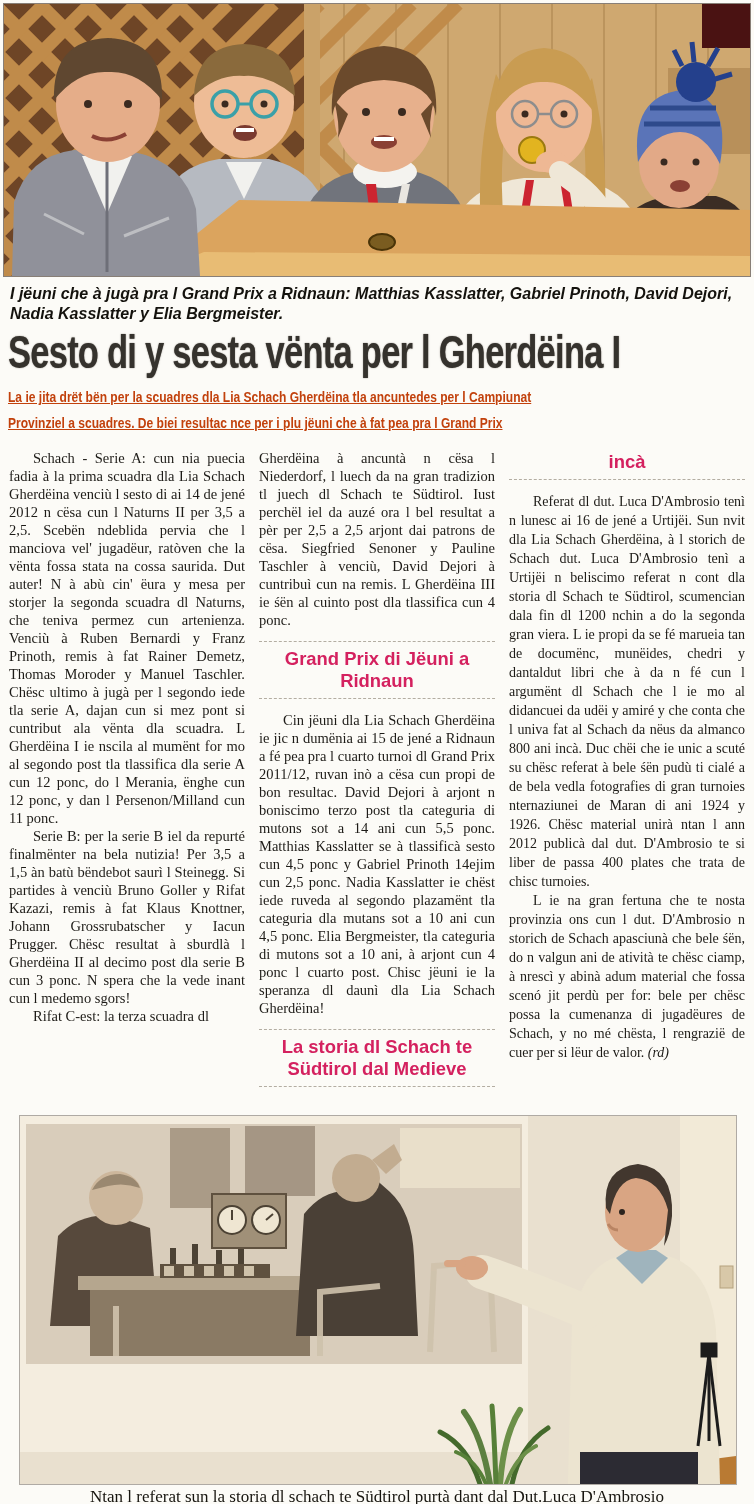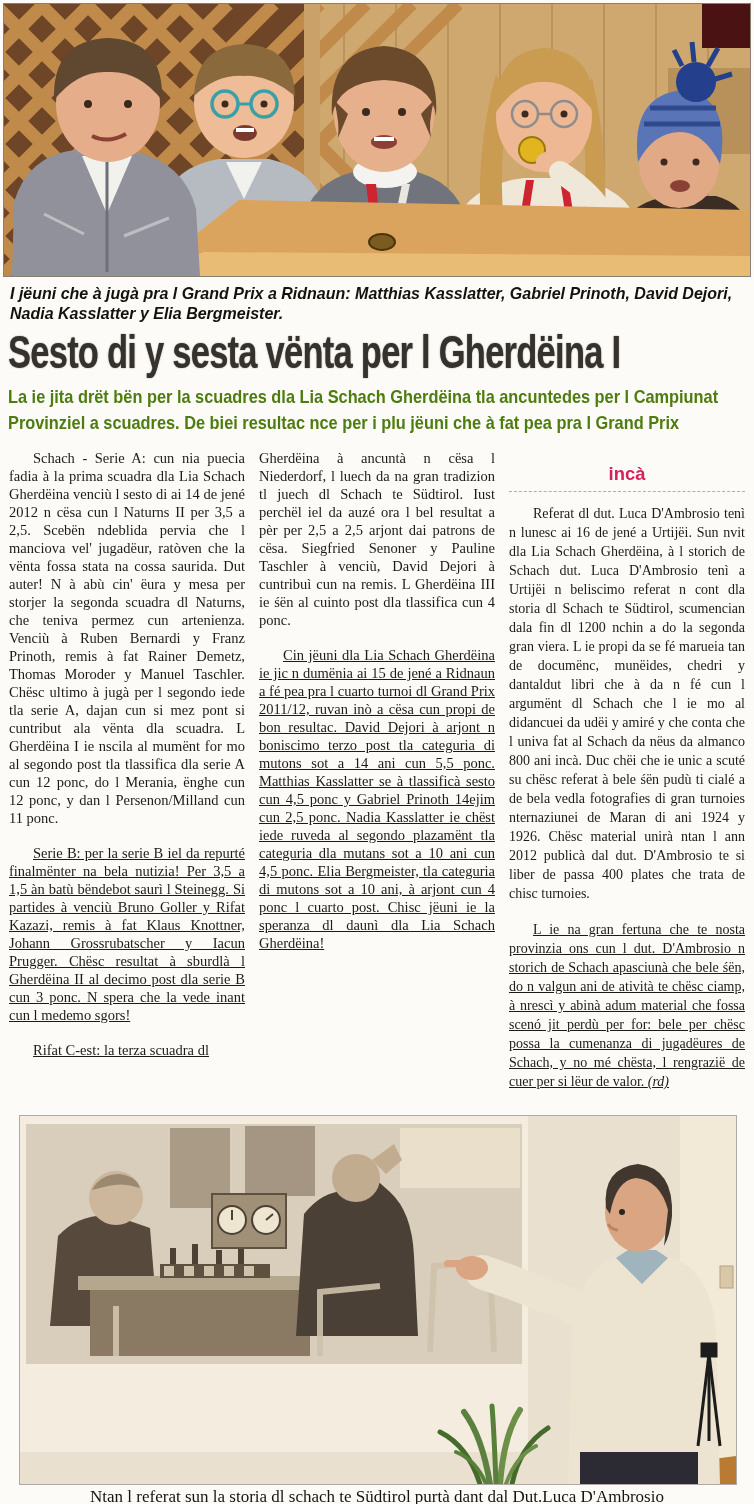--- a/index.html
+++ b/index.html
@@ -28,41 +28,41 @@
   .headline{
     margin:6px 0 0 8px;
     font-family:"Liberation Sans",sans-serif;font-weight:bold;
     font-size:46px;line-height:46px;letter-spacing:-1px;
     color:#35322d;text-shadow:0 0 1.5px rgba(80,74,66,.8);
     white-space:nowrap;transform:scaleX(.75);transform-origin:left center;
   }
   .subhead{
     margin:9px 0 0 8px;
     font-family:"Liberation Sans",sans-serif;font-weight:bold;
-    font-size:19px;line-height:26px;color:#4d7c0f;
+    font-size:14px;line-height:26px;color:#c2410c;text-decoration:underline;
   }
   .subhead div{white-space:nowrap;transform:scaleX(.86);transform-origin:left center;}
   .cols{
     display:flex;gap:14px;margin:13px 9px 0 9px;height:658px;overflow:hidden;
   }
   .col{width:236px;overflow:hidden;}
   .col p{
     margin:0;text-align:justify;text-indent:24px;
     font-size:14.5px;line-height:18px;
   }
   .col p.noindent{text-indent:0;font-family:Liberation Serif, serif;}
-  .col p + p{margin-top:17px;text-decoration:underline;}
+  .col p + p{}
   .col3 p{font-size:14px;line-height:19px;}
   .lead{font-weight:normal;}
   .sig{font-style:italic;}
   .rblock{
     border-top:1px dashed #b3ada2;border-bottom:1px dashed #b3ada2;
     margin:12px 0;padding:6px 0;
   }
-  .rblock.flush-top{border-top:none;margin-top:12px;padding-top:2px;}
+  .rblock.flush-top{border-top:none;margin-top:0;padding-top:2px;}
   .rhead{
     font-family:"Liberation Sans",sans-serif;font-weight:bold;
     font-size:19px;line-height:22px;color:var(--accent);
     text-align:center;transform:scaleX(.97);transform-origin:center;
   }
   .rblock + p{margin-top:0;}
   .photo2-frame{
     margin:9px 18px 0 20px;height:368px;overflow:hidden;
     box-shadow:0 0 0 1px rgba(60,50,40,.4);
     background:#e9e0cf;
@@ -213,21 +213,27 @@
 <div class="cols">
 
   <div class="col col1">
     <p><span class="lead">Schach</span><span> - Serie A: cun nia puecia fadia à la prima scuadra dla Lia Schach Gherdëina venciù l sesto di ai 14 de jené 2012 n cësa cun l Naturns II per 3,5 a 2,5. Scebën ndeblida pervia che l manciova vel' jugadëur, ratòven che la vënta fossa stata na cossa saurida. Dut auter! N à abù cin' ëura y mesa per storjer la segonda scuadra dl Naturns, che teniva permez cun artenienza. Venciù à Ruben Bernardi y Franz Prinoth, remis à fat Rainer Demetz, Thomas Moroder y Manuel Taschler. Chësc ultimo à jugà per l segondo iede tla serie A, dajan cun si mez pont si cuntribut ala vënta dla scuadra. L Gherdëina I ie nscila al mumënt for mo al segondo post tla tlassifica dla serie A cun 12 ponc, do l Merania, ënghe cun 12 ponc, y dan l Persenon/Milland cun 11 ponc.</span></p>
     <p>Serie B: per la serie B iel da repurté finalmënter na bela nutizia! Per 3,5 a 1,5 àn batù bëndebot saurì l Steinegg. Si partides à venciù Bruno Goller y Rifat Kazazi, remis à fat Klaus Knottner, Johann Grossrubatscher y Iacun Prugger. Chësc resultat à sburdlà l Gherdëina II al decimo post dla serie B cun 3 ponc. N spera che la vede inant cun l medemo sgors!</p>
     <p>Rifat C-est: la terza scuadra dl</p>
   </div>
 
   <div class="col col2">
     <p class="noindent">Gherdëina à ancuntà n cësa l Niederdorf, l luech da na gran tradizion tl juech dl Schach te Südtirol. Iust perchël iel da auzé ora l bel resultat a pèr per 2,5 a 2,5 arjont dai patrons de cësa. Siegfried Senoner y Pauline Taschler à venciù, David Dejori à cuntribuì cun na remis. L Gherdëina III ie śën al cuinto post dla tlassifica cun 4 ponc.</p>
+    <div class="rblock">
+      <div class="rhead">Grand Prix di Jëuni a Ridnaun</div>
+    </div>
     <p>Cin jëuni dla Lia Schach Gherdëina ie jic n dumënia ai 15 de jené a Ridnaun a fé pea pra l cuarto turnoi dl Grand Prix 2011/12, ruvan inò a cësa cun propi de bon resultac. David Dejori à arjont n boniscimo terzo post tla categuria di mutons sot a 14 ani cun 5,5 ponc. Matthias Kasslatter se à tlassificà sesto cun 4,5 ponc y Gabriel Prinoth 14ejim cun 2,5 ponc. Nadia Kasslatter ie chëst iede ruveda al segondo plazamënt tla categuria dla mutans sot a 10 ani cun 4,5 ponc. Elia Bergmeister, tla categuria di mutons sot a 10 ani, à arjont cun 4 ponc l cuarto post. Chisc jëuni ie la speranza dl daunì dla Lia Schach Gherdëina!</p>
+    <div class="rblock" style="margin-bottom:0">
+      <div class="rhead">La storia dl Schach te Südtirol dal Medieve</div>
+    </div>
   </div>
 
   <div class="col col3">
     <div class="rblock flush-top">
       <div class="rhead">incà</div>
     </div>
     <p>Referat dl dut. Luca D'Ambrosio tenì n lunesc ai 16 de jené a Urtijëi. Sun nvit dla Lia Schach Gherdëina, à l storich de Schach dut. Luca D'Ambrosio tenì a Urtijëi n beliscimo referat n cont dla storia dl Schach te Südtirol, scumencian dala fin dl 1200 nchin a do la segonda gran viera. L ie propi da se fé marueia tan de documënc, munëides, chedri y dantaldut libri che à da n fé cun l argumënt dl Schach che l ie mo al didancuei da udëi y amiré y che conta che l univa fat al Schach da nëus da almanco 800 ani incà. Duc chëi che ie unic a scuté su chësc referat à bele śën pudù ti cialé a de bela vedla fotografies di gran turnoies nternaziunei de Maran di ani 1924 y 1926. Chësc material unirà ntan l ann 2012 publicà dal dut. D'Ambrosio te si liber de passa 400 plates che trata de chisc turnoies.</p>
     <p><span>L ie na gran fertuna che te nosta provinzia ons cun l dut. D'Ambrosio n storich de Schach apasciunà che bele śën, do n valgun ani de atività te chësc ciamp, à nrescì y abinà adum material che fossa scenó jit perdù per for: bele per chësc possa la cumenanza di jugadëures de Schach, y no mé chësta, l rengrazië de cuer per si lëur de valor. </span><span class="sig">(rd)</span></p>
   </div>
 

